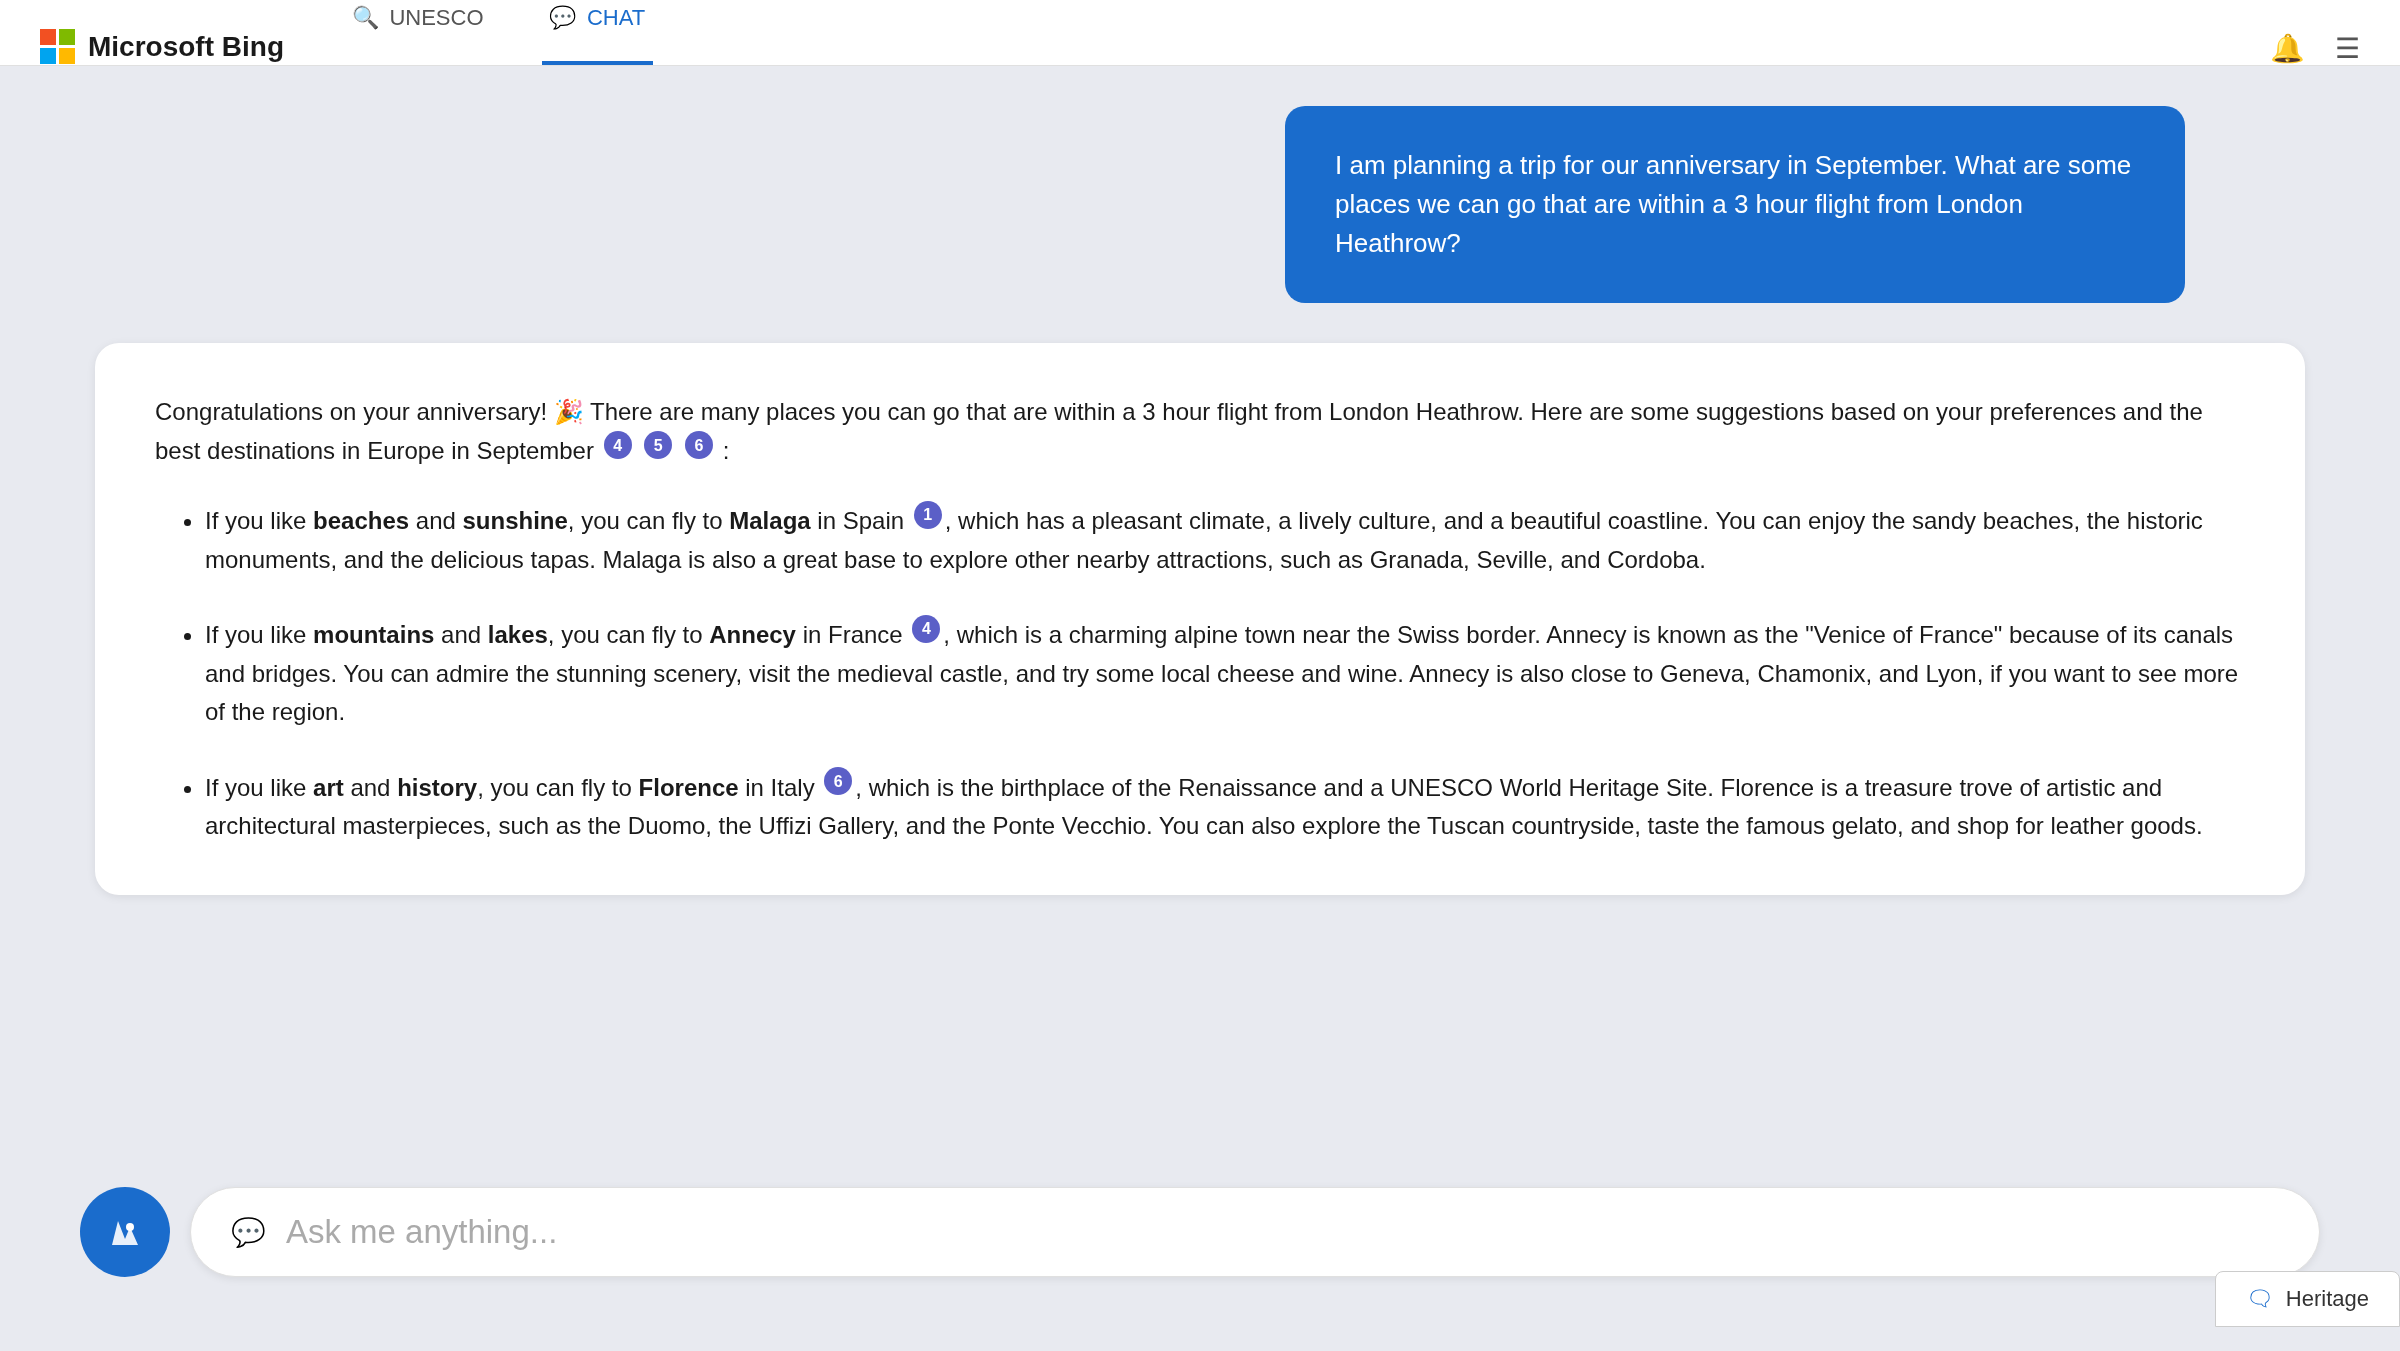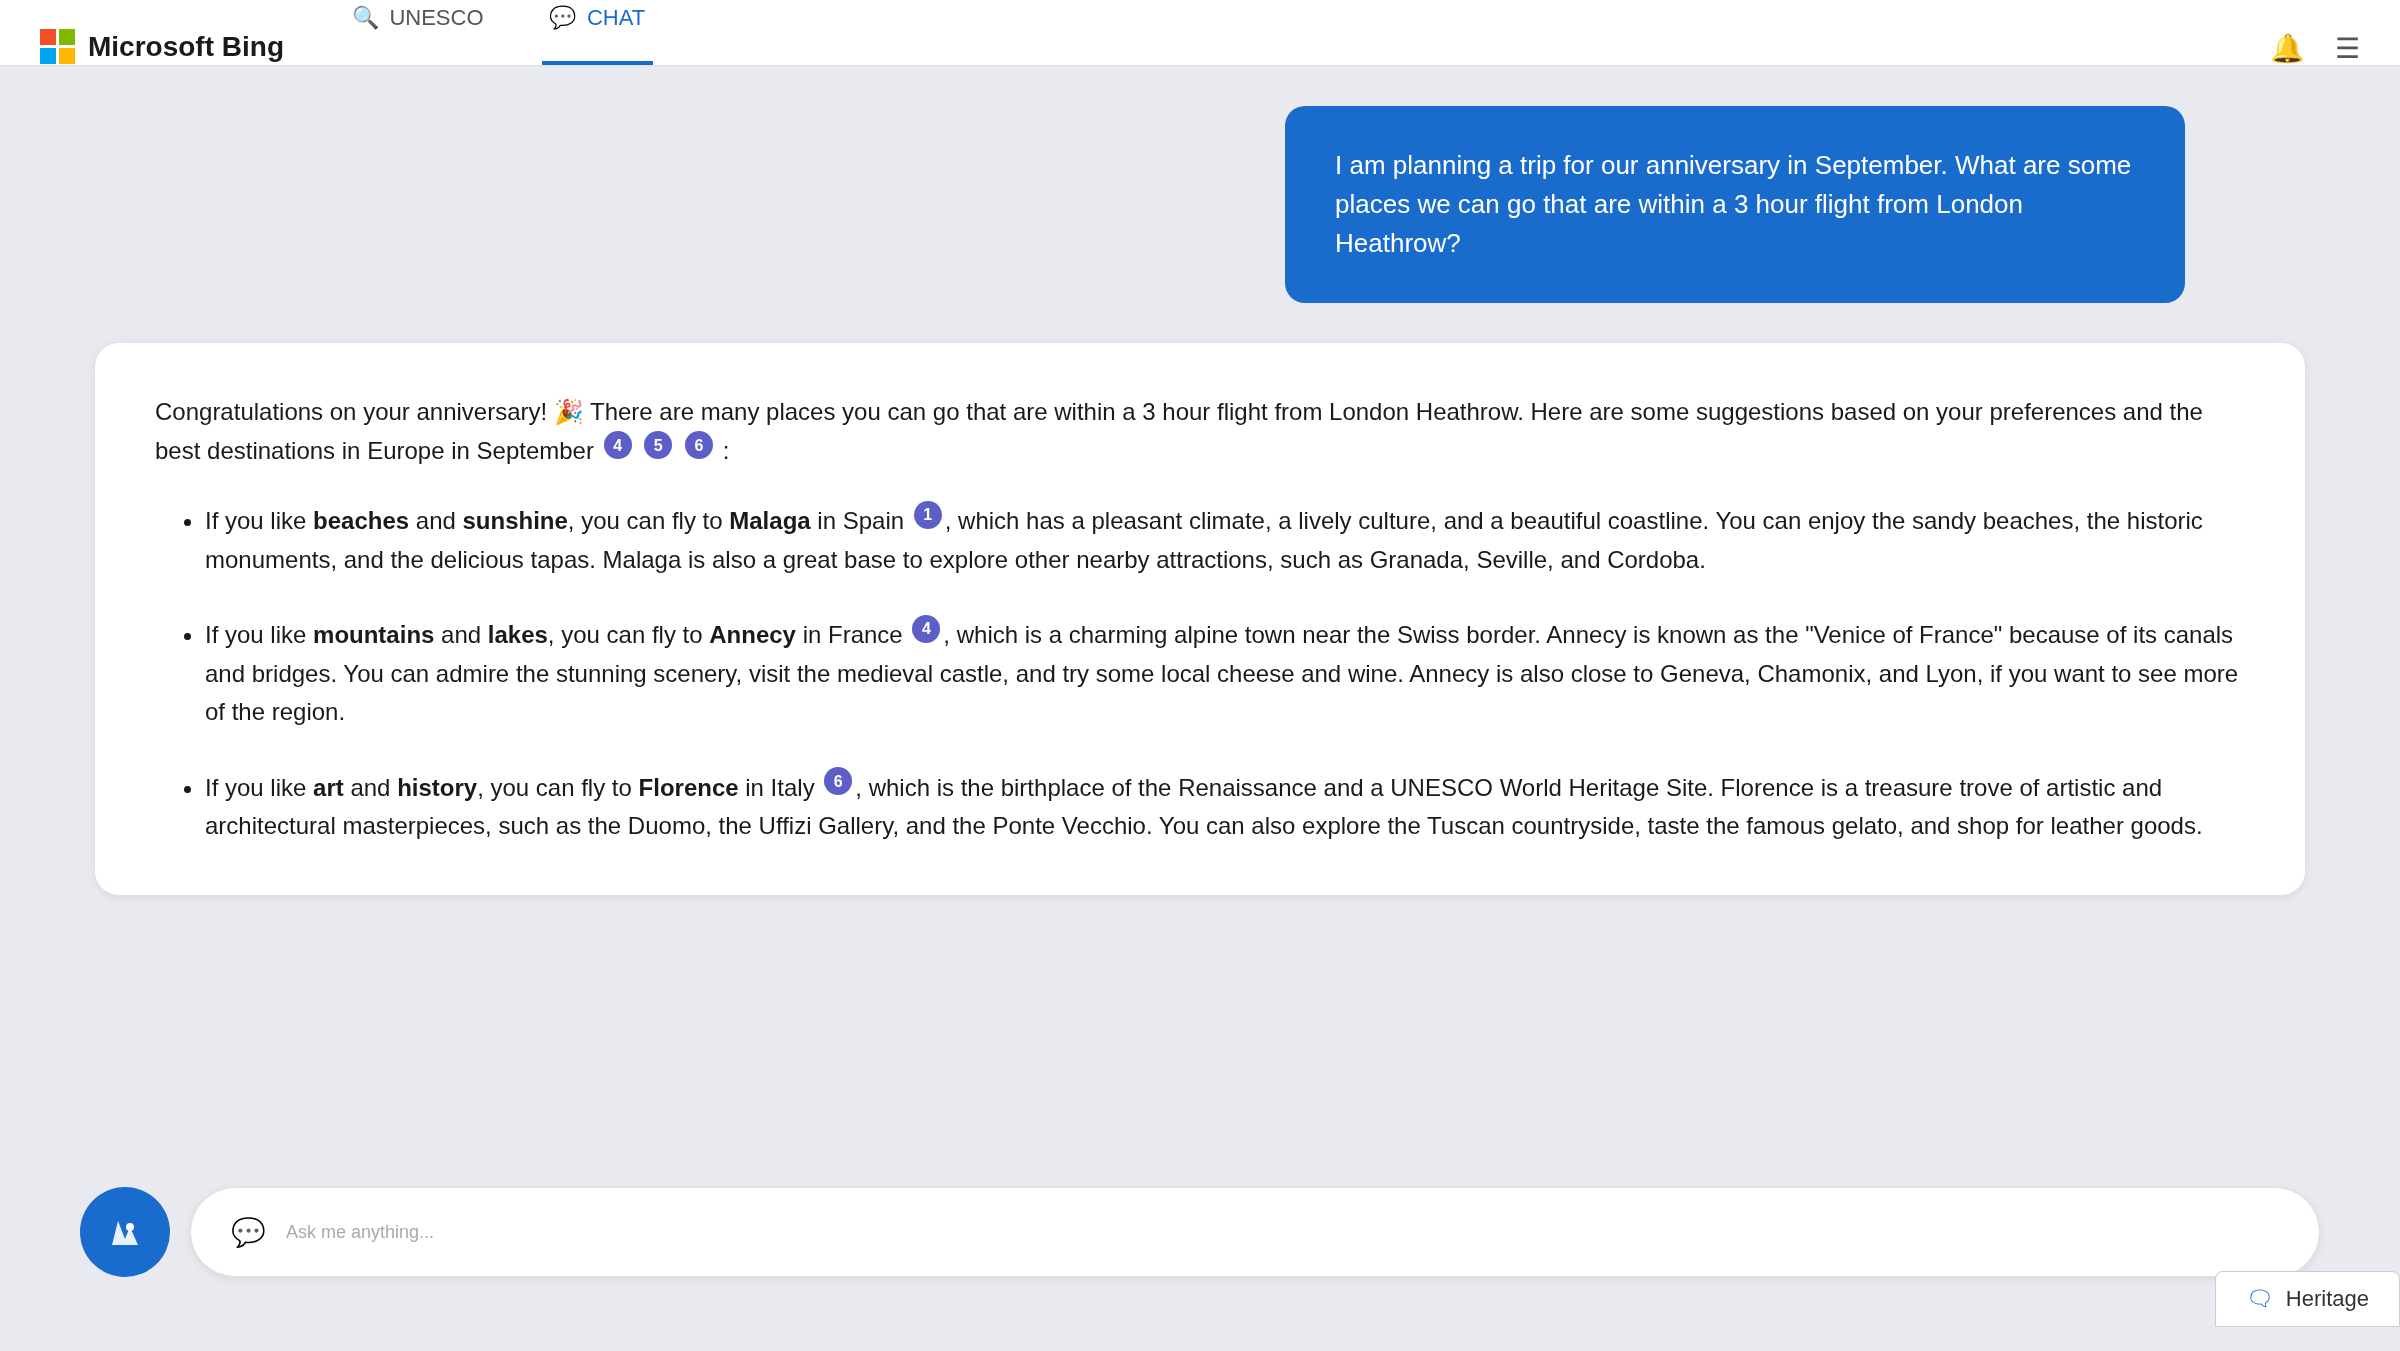--- a/index.html
+++ b/index.html
@@ -208,21 +208,21 @@
       box-shadow: 0 2px 8px rgba(0,0,0,0.08);
     }
 
     .input-icon {
       margin-right: 20px;
       color: #777;
       font-size: 28px;
     }
 
     .input-placeholder {
-      font-size: 18px;
+      font-size: 33px;
       color: #aaa;
     }
 
     
     .feedback-btn {
       position: absolute;
       bottom: 0;
       right: 0;
       background: #fff;
       border: 1px solid #ccc;

